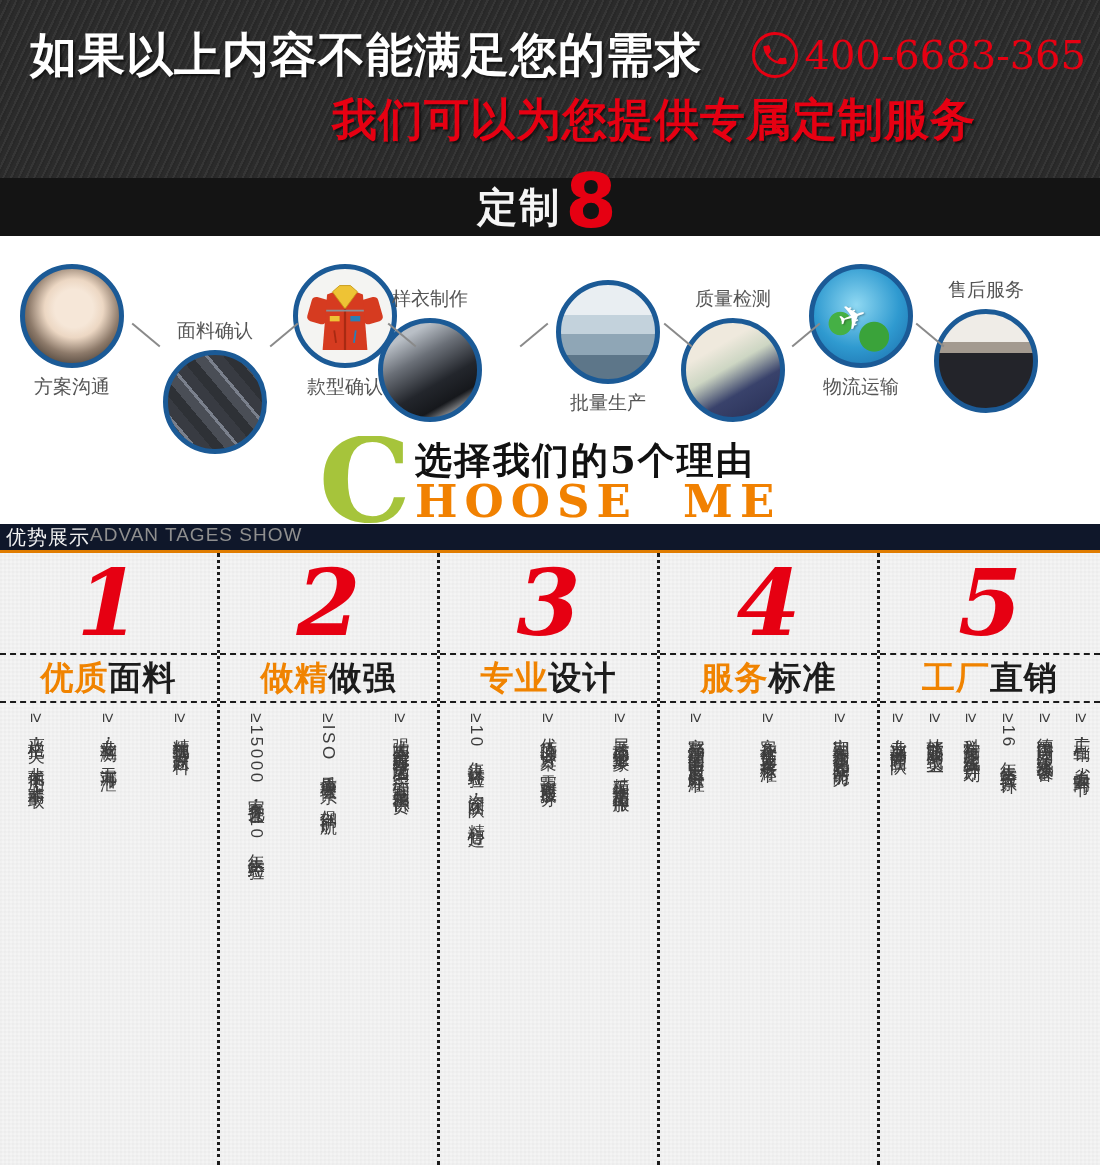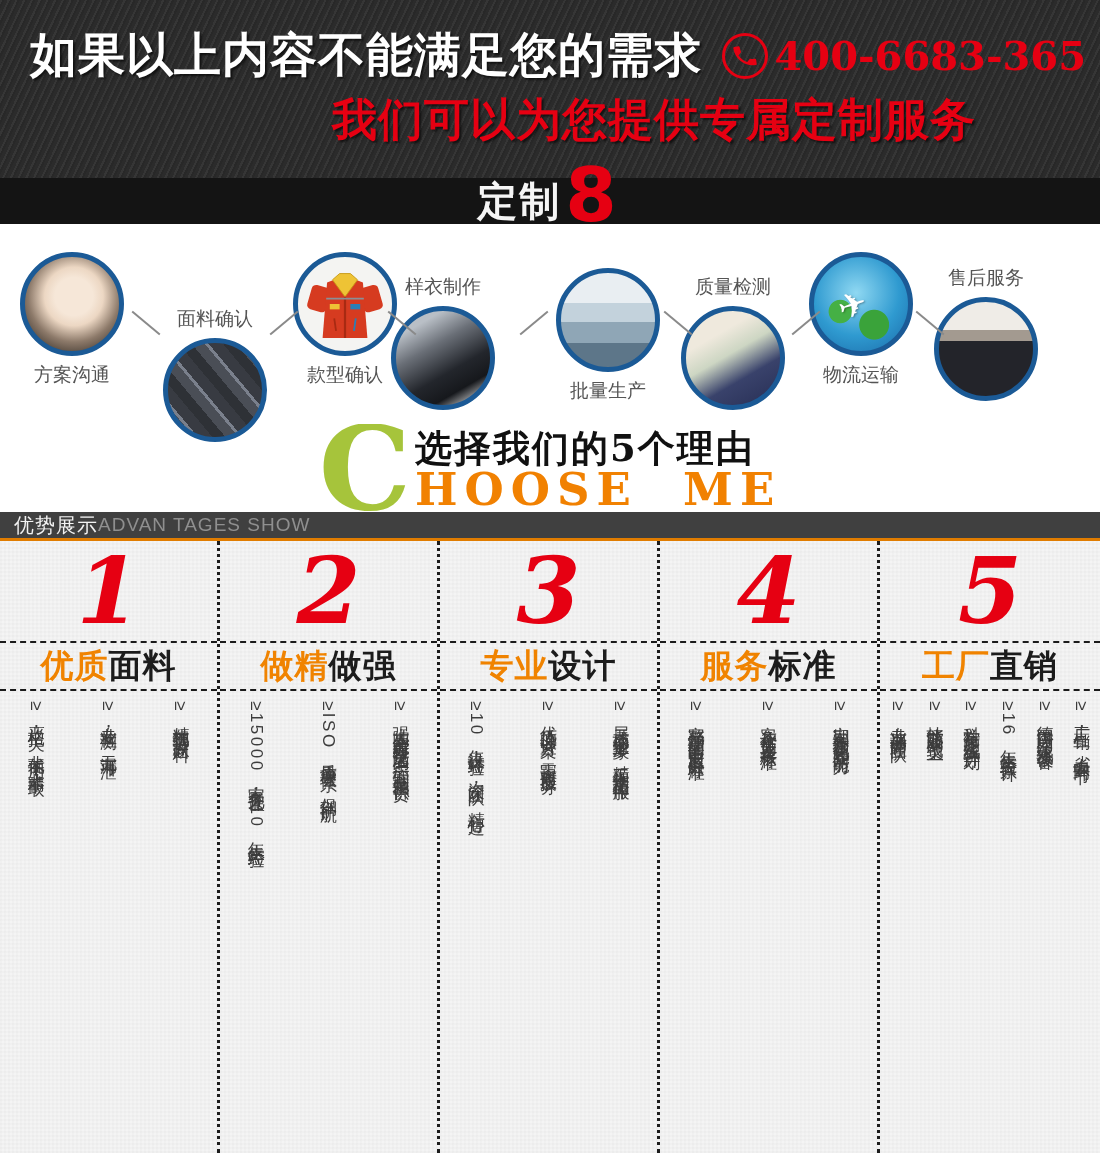--- a/index.html
+++ b/index.html
@@ -13,37 +13,37 @@
   .headline{position:absolute;left:30px;top:24px;margin:0;color:#ffffff;
     font-size:47px;font-weight:bold;letter-spacing:1px;white-space:nowrap;
     text-shadow:2px 2px 2px rgba(0,0,0,.6);}
   .subheadline{position:absolute;left:332px;top:90px;margin:0;color:#e60012;
     font-size:45px;font-weight:bold;letter-spacing:1px;white-space:nowrap;
     text-shadow:2px 2px 2px rgba(0,0,0,.55);}
   .phone{position:absolute;right:14px;top:32px;display:flex;align-items:center;color:#e60012;}
   .phone-icon{width:46px;height:46px;border:3px solid #e60012;border-radius:50%;
     display:flex;align-items:center;justify-content:center;margin-right:6px;box-sizing:border-box;}
   .phone-icon svg{width:28px;height:28px;fill:#e60012;transform:rotate(-8deg);}
-  .phone-num{font-family:"DejaVu Serif",serif;font-weight:bold;font-size:40px;letter-spacing:0px;white-space:nowrap;}
-
-  
-  .process-title{height:46px;background:#141414;display:flex;justify-content:center;
+  .phone-num{font-family:"DejaVu Serif",serif;font-weight:normal;font-size:40px;letter-spacing:0px;white-space:nowrap;}
+
+  
+  .process-title{height:58px;background:#141414;display:flex;justify-content:center;
     align-items:center;color:#f5f5f5;font-size:40px;font-weight:bold;letter-spacing:2px;}
   .big8{color:#e60012;font-size:74px;font-weight:bold;line-height:54px;margin:0 4px;
     position:relative;top:-6px;font-family:"DejaVu Sans",sans-serif;}
 
   
   .process{height:200px;background:#ffffff;position:relative;}
   .step{position:absolute;width:104px;display:flex;flex-direction:column;align-items:center;}
   .step.pos-low{flex-direction:column-reverse;}
   .circle{width:104px;height:104px;border-radius:50%;border:5px solid #1b5a96;
     box-sizing:border-box;overflow:hidden;position:relative;background:#eee;}
   .step-label{font-size:19px;color:#555;margin:6px 0;white-space:nowrap;}
   .s1{left:20px;top:28px;}  .s2{left:163px;top:44px;margin-top:32px;}
-  .s3{left:293px;top:28px;} .s4{left:391px;top:44px;}
+  .s3{left:293px;top:28px;} .s4{left:378px;top:44px;}
   .s5{left:556px;top:44px;} .s6{left:681px;top:44px;}
   .s7{left:809px;top:28px;} .s8{left:934px;top:35px;justify-content:flex-end;}
   .connector{position:absolute;width:36px;height:0;border-top:2px solid #8a8a8a;top:98px;}
   .down{transform:rotate(40deg);}  .up{transform:rotate(-40deg);}
   .c1{left:128px;} .c2{left:266px;} .c3{left:384px;} .c4{left:516px;}
   .c5{left:660px;} .c6{left:788px;} .c7{left:912px;}
 
   
   .photo-1{background:radial-gradient(circle at 52% 42%,#f6e7d8 0 26%,#ecd7c3 40%,#8d7a6a 62%,#3f362e 86%),#dfe7ef;}
   .photo-2{background:repeating-linear-gradient(50deg,#2e3136 0 10px,#4a4e56 10px 20px,#7a808c 20px 23px,#383b42 23px 34px);}
@@ -64,22 +64,22 @@
   .choose{height:88px;background:#ffffff;display:flex;justify-content:center;align-items:flex-start;}
   .choose-c{font-family:"DejaVu Serif",serif;font-weight:bold;font-size:116px;line-height:88px;
     color:#a6c43b;margin-right:4px;}
   .choose-right{display:flex;flex-direction:column;padding-top:4px;}
   .choose-cn{font-family:"DejaVu Serif",serif;font-weight:bold;font-size:37px;line-height:40px;
     color:#111;letter-spacing:2px;}
   .choose-en{font-family:"DejaVu Serif",serif;font-weight:bold;font-size:45px;line-height:44px;
     color:#f18101;letter-spacing:7px;white-space:pre;}
 
   
-  .adv-bar{height:26px;background:#404040;border-bottom:3px solid #e07c00;display:flex;
-    align-items:center;padding-left:14px;box-sizing:content-box;}
+  .adv-bar{height:26px;background:#0f172a;border-bottom:3px solid #e07c00;display:flex;
+    align-items:flex-start;padding-left:6px;box-sizing:content-box;}
   .adv-bar-cn{color:#f2f2f2;font-size:20px;letter-spacing:1px;}
   .adv-bar-en{color:#8f8f8f;font-size:19px;letter-spacing:1px;}
 
   
   .advantages{display:flex;height:612px;overflow:hidden;background-color:#f4f4f4;
     background-image:repeating-linear-gradient(0deg,rgba(0,0,0,.015) 0 2px,transparent 2px 4px),
                      repeating-linear-gradient(90deg,rgba(0,0,0,.015) 0 2px,transparent 2px 4px);}
   .adv-col{width:220px;box-sizing:border-box;}
   .adv-col:not(:last-child){border-right:3px dotted #1c1c1c;}
   .adv-num{height:100px;display:flex;align-items:center;justify-content:center;

